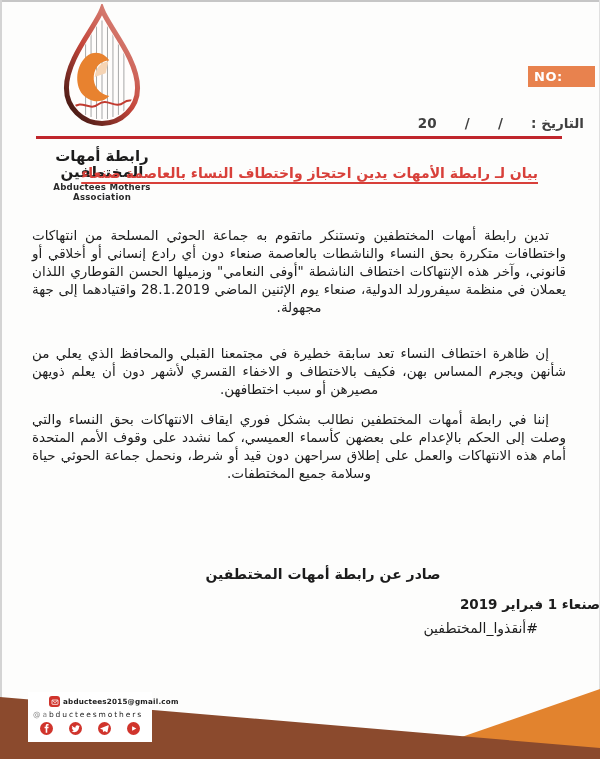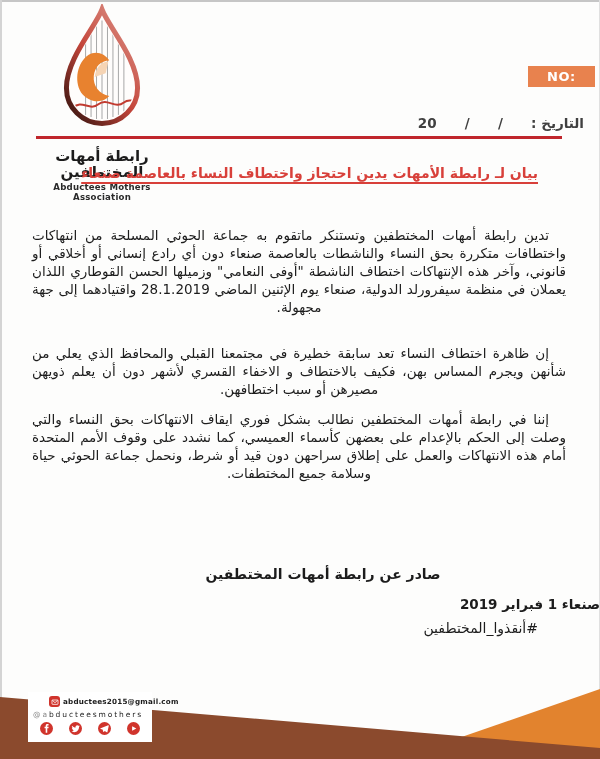--- a/index.html
+++ b/index.html
@@ -11,21 +11,21 @@
   }
   .edge-top{position:absolute;left:0;top:0;width:100%;height:2px;background:#c6c6c6;}
   .edge-left{position:absolute;left:0;top:0;width:2px;height:100%;background:#d4d4d4;}
   .edge-right{position:absolute;right:0;top:0;width:1px;height:100%;background:#e0e0e0;}
 
   .logo-block{position:absolute;left:28px;top:4px;width:148px;text-align:center;}
   .logo-ar{font-size:15px;font-weight:bold;direction:rtl;margin-top:16px;line-height:16px;}
   .logo-en{font-size:8.6px;font-weight:bold;color:#2a2a2a;letter-spacing:.2px;margin-top:2px;}
 
   .no-box{position:absolute;left:528px;top:66px;width:67px;height:21px;background:#e8824e;}
-  .no-box span{display:block;color:#fff;font-weight:bold;font-size:13px;line-height:21px;padding-left:19px;letter-spacing:.5px;}
+  .no-box span{display:block;color:#fff;font-weight:bold;font-size:13px;line-height:21px;padding-left:6px;letter-spacing:.5px;}
 
   .date-row{position:absolute;top:115px;right:16px;direction:rtl;white-space:pre;
     font-size:13.5px;font-weight:bold;color:#404040;}
 
   .red-line{position:absolute;left:36px;top:136px;width:526px;height:2.5px;background:#c0262c;}
 
   .doc-title{position:absolute;top:165px;right:62px;margin:0;direction:rtl;
     color:#d8403a;font-size:14px;font-weight:bold;
     text-decoration:underline;text-decoration-thickness:1.5px;text-underline-offset:4px;}
 

